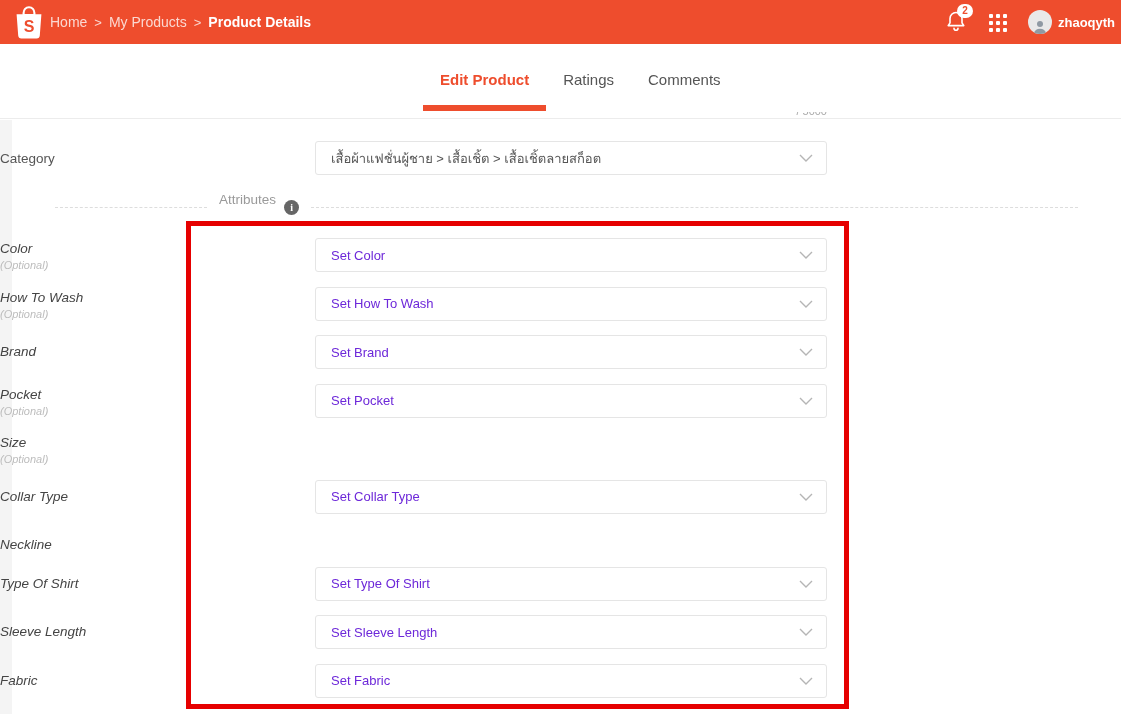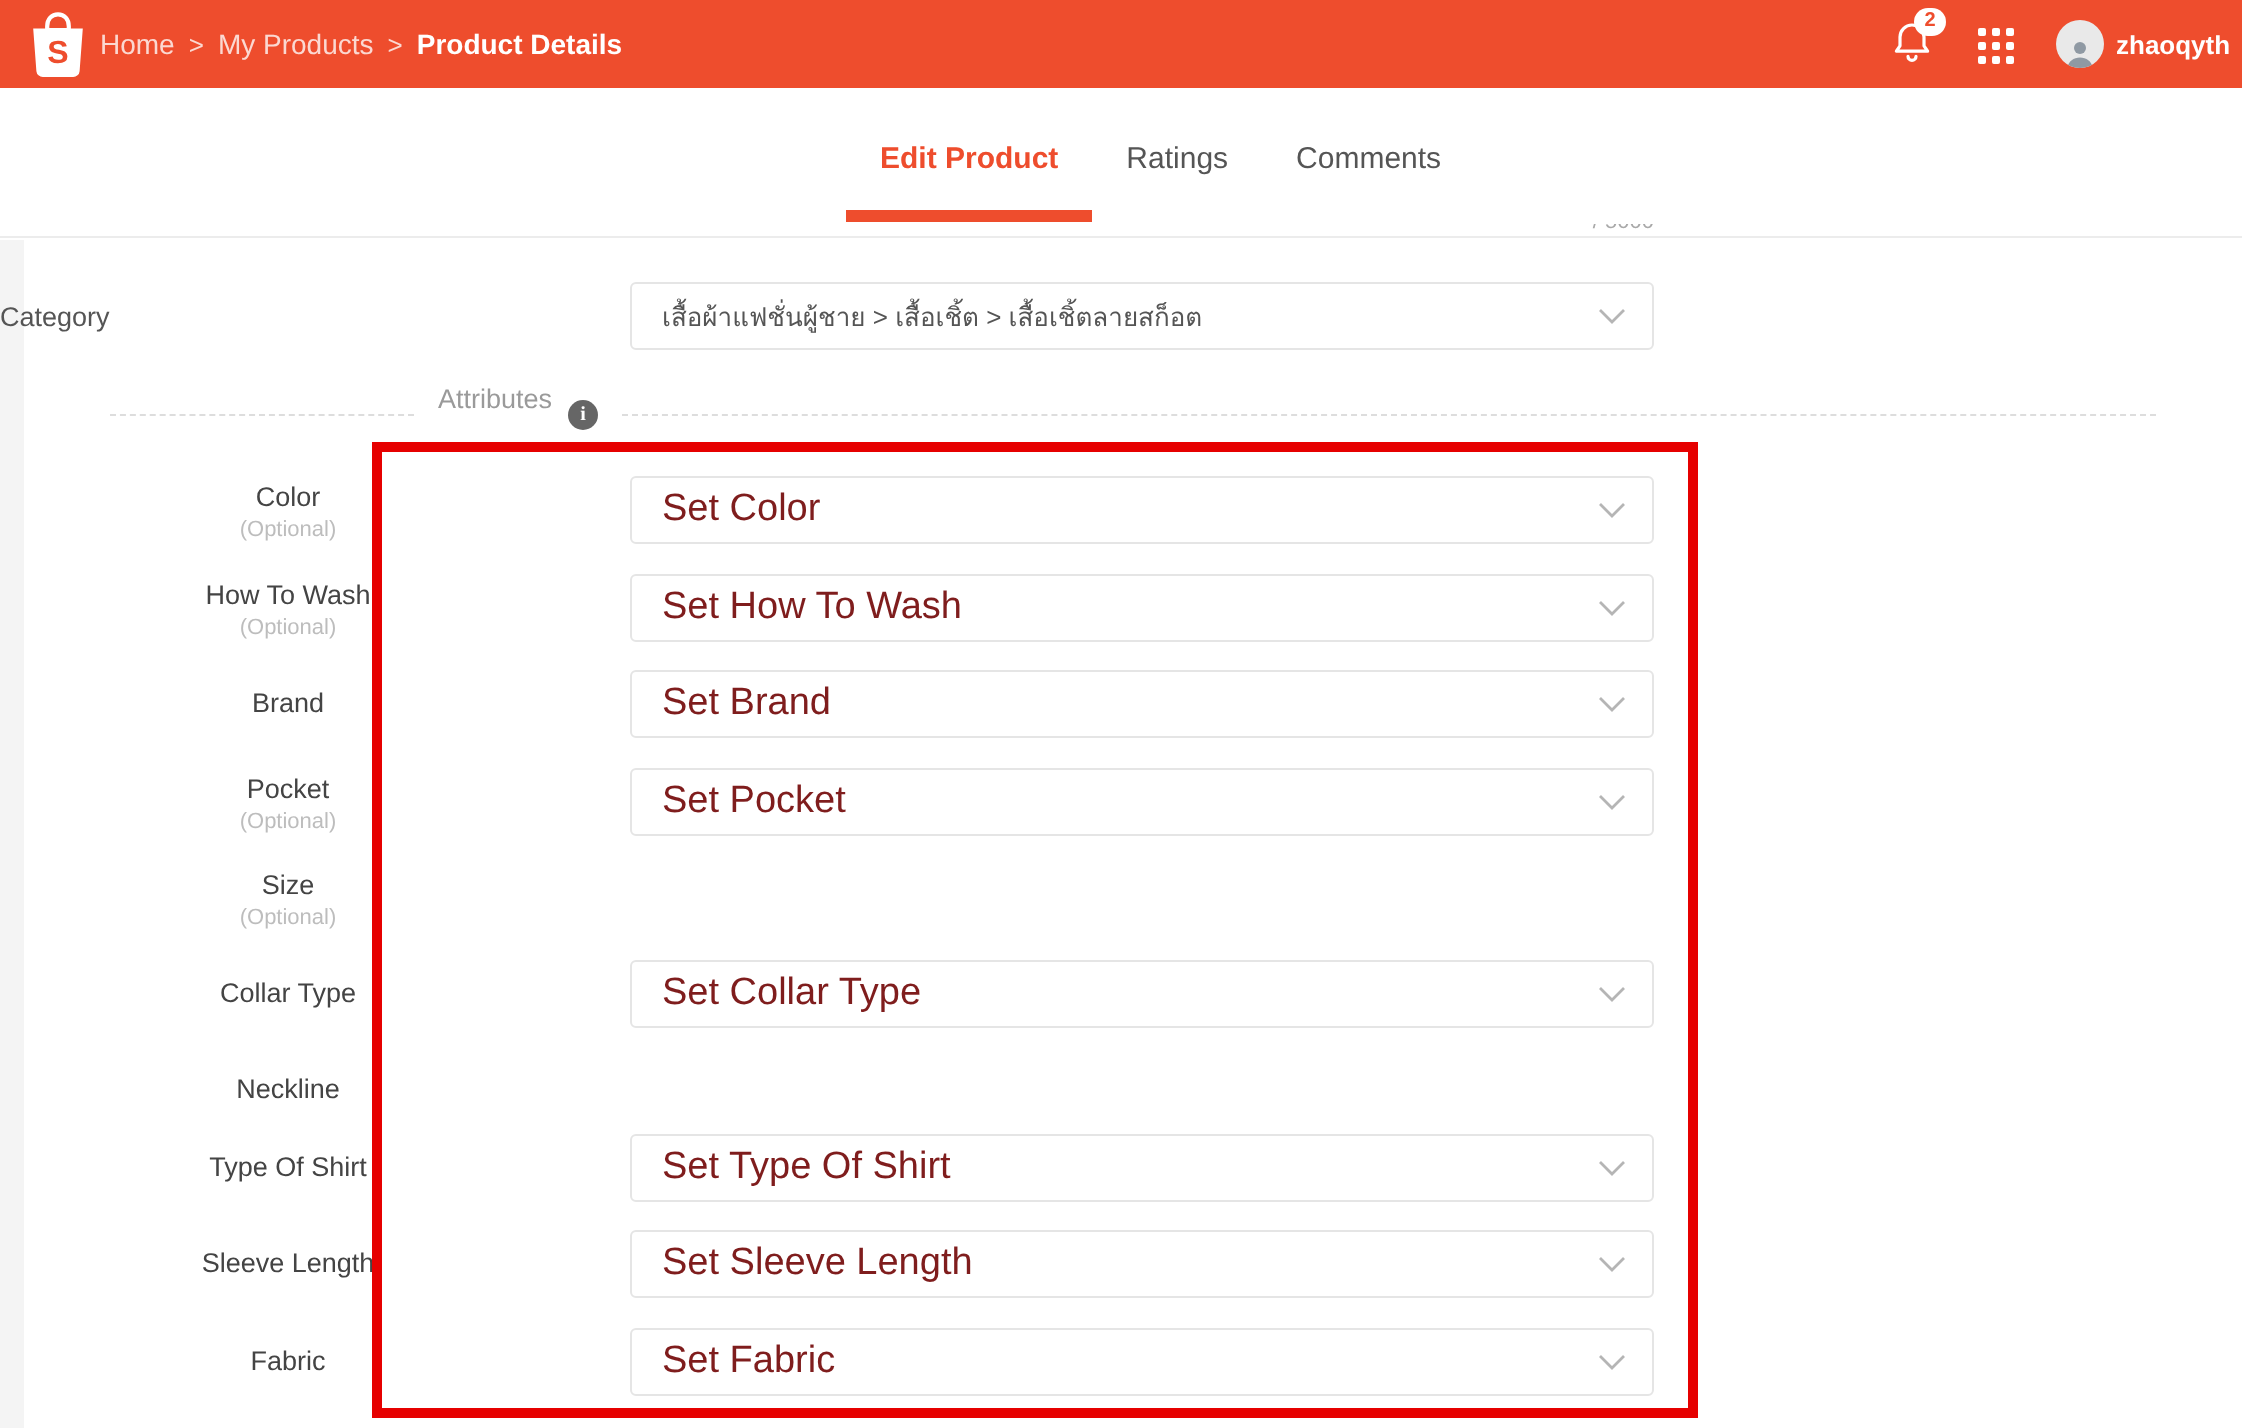--- a/index.html
+++ b/index.html
@@ -43,26 +43,26 @@
   .dash { height:0; border-top:1px dashed #ddd; }
   .dash.first { width:152px; }
   .dash.rest { flex:1; }
   .attr-text { margin:0 8px 16px 12px; font-size:13.5px; color:#9a9a9a; white-space:nowrap; }
   .info-ic { width:15px; height:15px; border-radius:50%; background:#666; color:#fff; font-size:10px; font-weight:bold;
              font-family:"Liberation Serif",serif; display:flex; align-items:center; justify-content:center;
              margin-right:12px; cursor:pointer; }
   
   .form { position:absolute; left:0; top:238px; width:849px; }
   .frow { display:flex; align-items:flex-start; margin-bottom:14.5px; }
-  .lblcol { width:288px; text-align:center; padding-top:3px; }
+  .lblcol { width:288px; text-align:left; padding-top:3px;font-style:italic; }
   .lblcol.single { padding-top:9px; }
   .flabel { font-size:13.5px; color:#444; }
   .foptional { font-size:11px; color:#bdbdbd; margin-top:3px; }
   .fsel { margin-left:27px; width:512px; height:34px; flex:none; }
-  .placeholder { font-size:19px; color:#7f1d1d; white-space:nowrap; }
+  .placeholder { font-size:13px; color:#6d28d9; white-space:nowrap; }
   
   .annotation { position:absolute; left:186px; top:221px; width:663px; height:488px;
                 border:5px solid var(--annotation,#e60000); pointer-events:none; z-index:50; }
 </style>
 </head>
 <body>
 
 <div class="header">
   <div class="logo">
     <svg width="34" height="36" viewBox="0 0 34 36">

